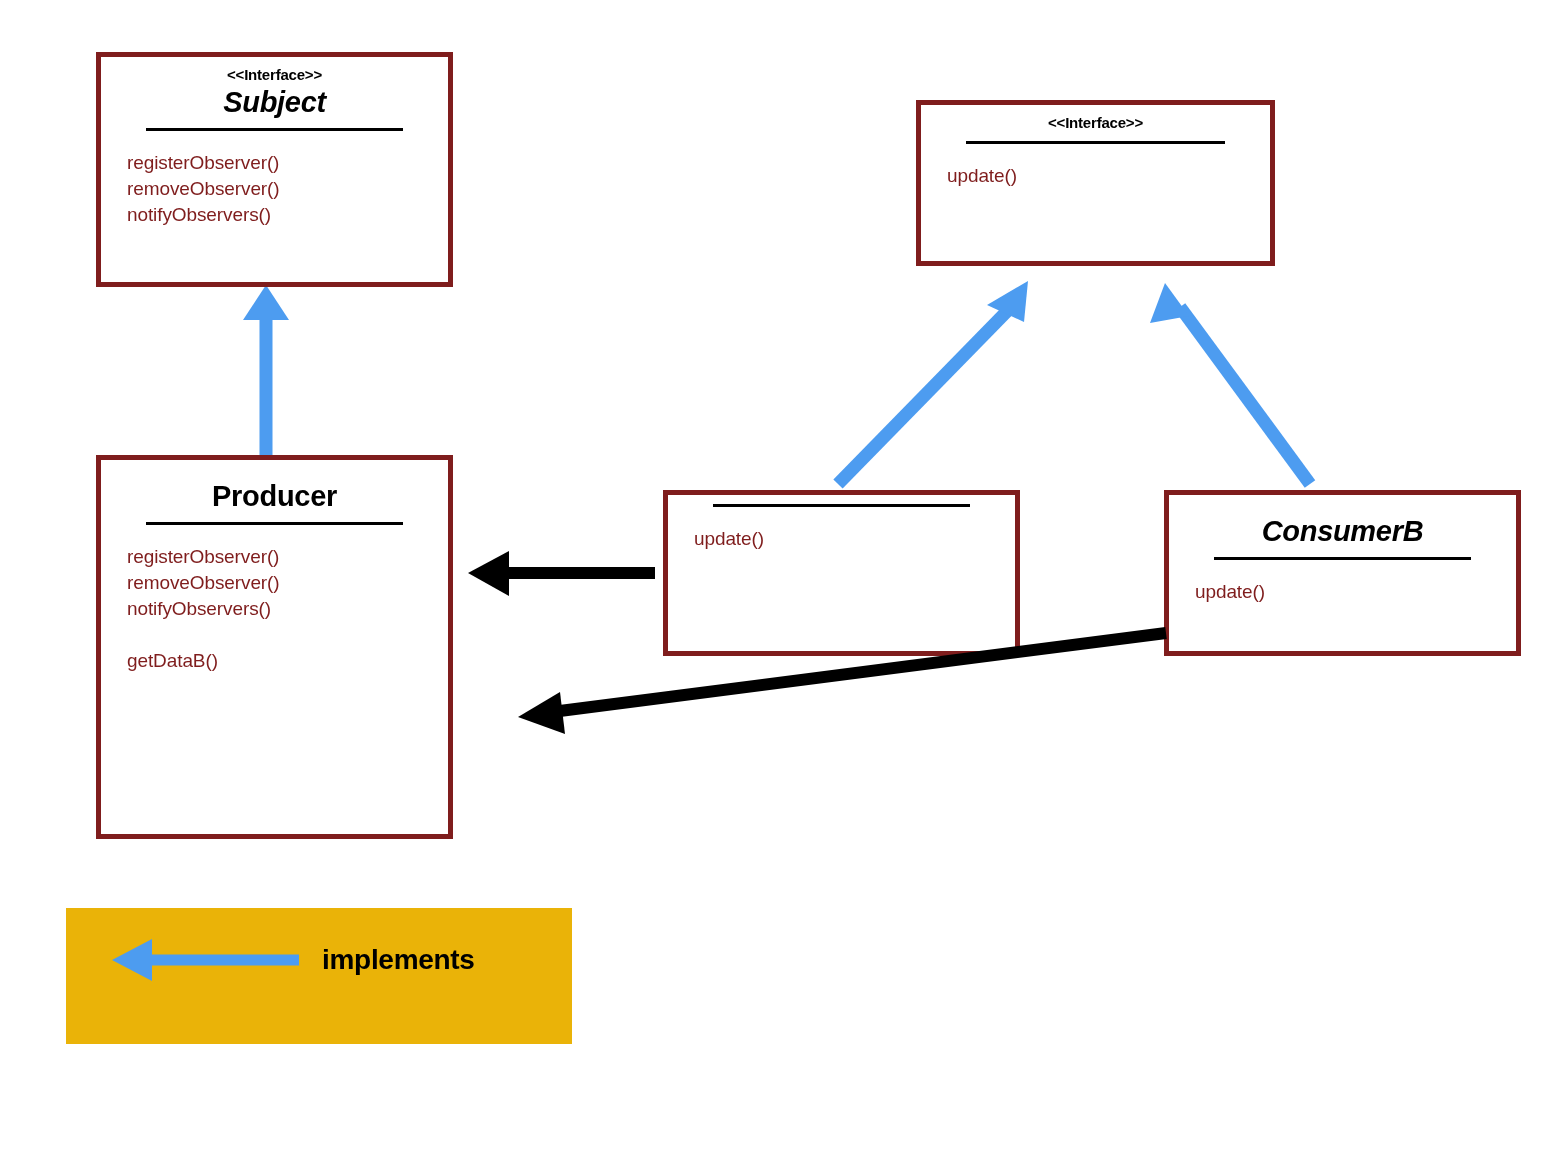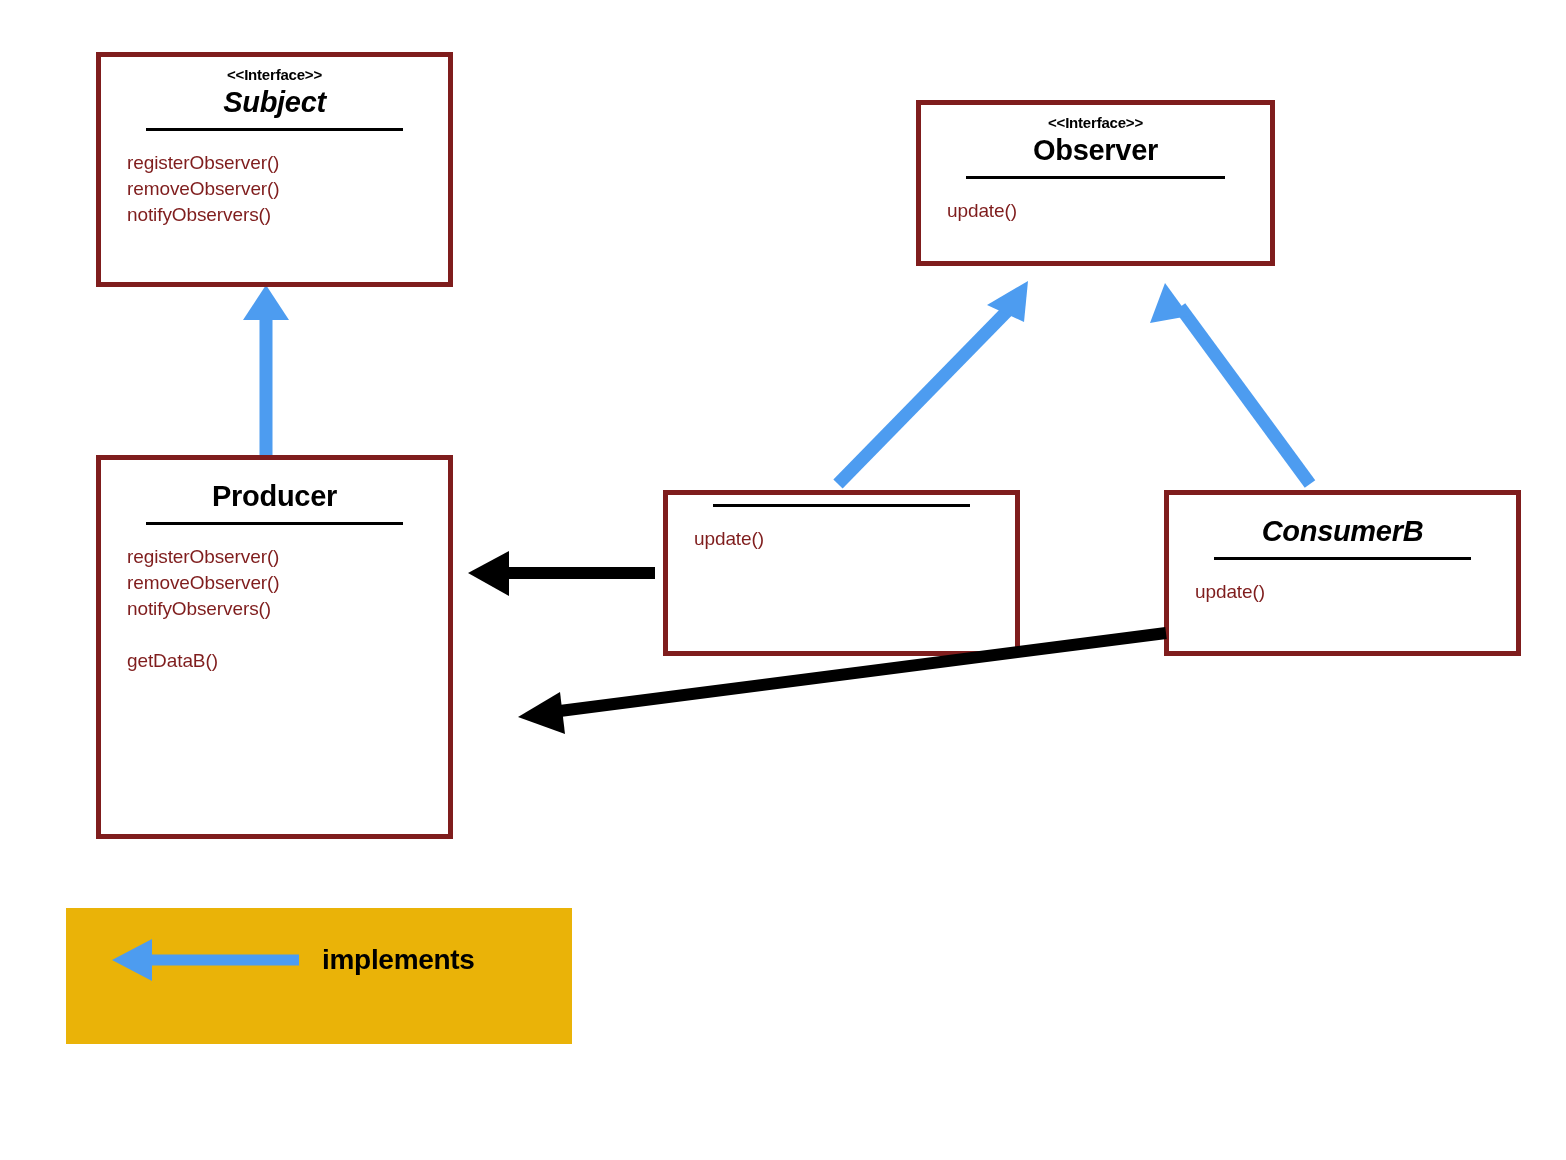--- a/index.html
+++ b/index.html
@@ -168,21 +168,20 @@
     <div class="name-rule"></div>
     <div class="members">
       <div class="member">registerObserver()</div>
       <div class="member">removeObserver()</div>
       <div class="member">notifyObservers()</div>
     </div>
   </div>
 
   <div class="uml-box" id="box-observer">
     <div class="stereotype">&lt;&lt;Interface&gt;&gt;</div>
-    <div class="class-name">Observer</div>
     <div class="name-rule"></div>
     <div class="members">
       <div class="member">update()</div>
     </div>
   </div>
 
   <div class="uml-box" id="box-producer">
     <div class="class-name">Producer</div>
     <div class="name-rule"></div>
     <div class="members">

